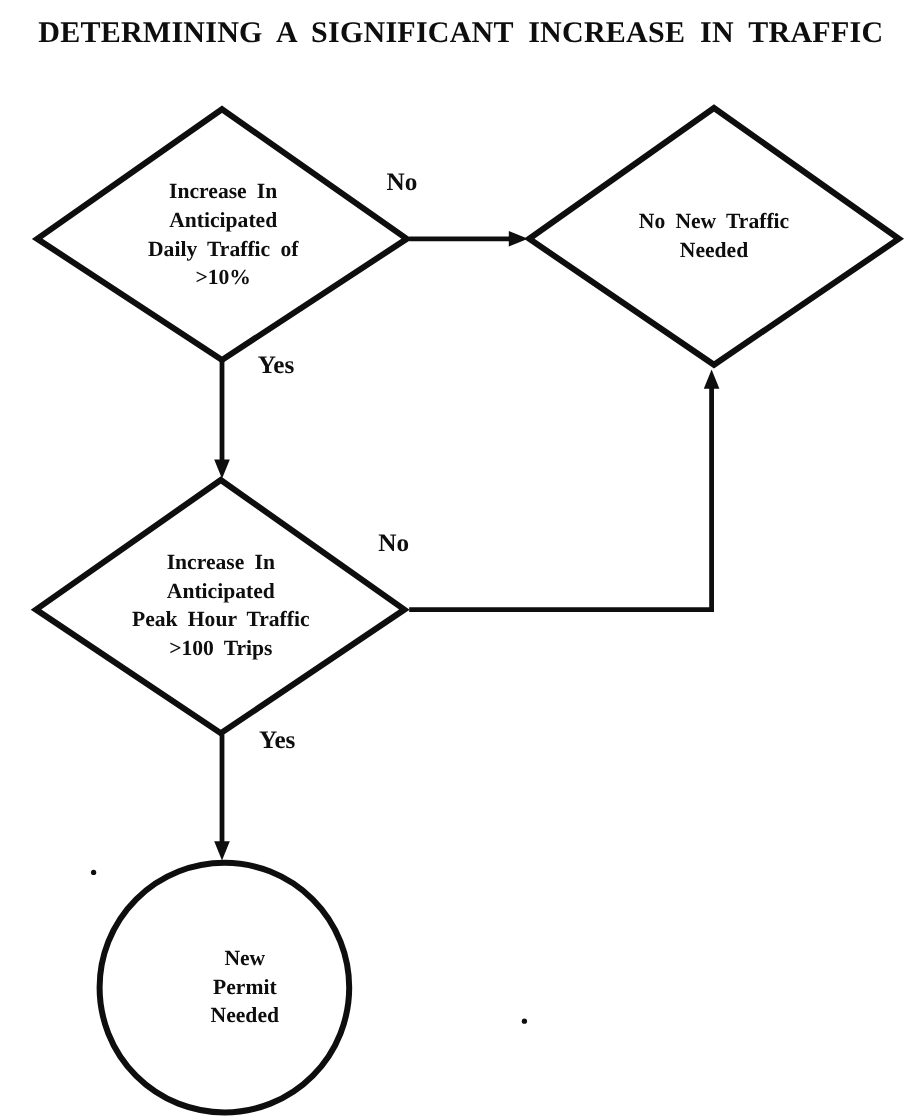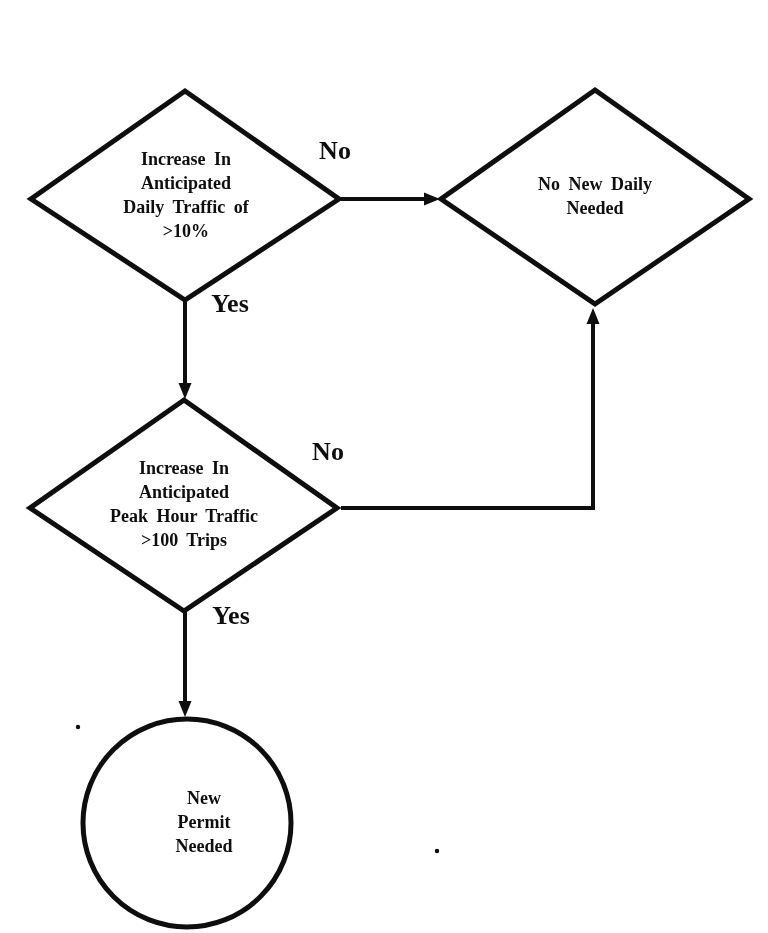--- a/index.html
+++ b/index.html
@@ -37,37 +37,38 @@
     font-weight: 700;
     color: var(--ink);
     white-space: pre-line;
   }
   .node-label {
     font-size: 18px;
     line-height: 24px;
     word-spacing: 4px;
   }
   .edge-label {
-    font-size: 26px;
+    font-size: 21px;
     line-height: 24px;
   }
   .label-d1 { left: 36px;  top: 147px; width: 300px; }
   .label-d2 { left: 445px; top: 172px; width: 300px; }
   .label-d3 { left: 34px;  top: 456px; width: 300px; }
   .label-circle { left: 87px; top: 786px; width: 234px; }
   .label-no1  { left: 300px; top: 139px; width: 70px; }
   .label-yes1 { left: 195px; top: 292px; width: 70px; }
   .label-no2  { left: 293px; top: 440px; width: 70px; }
   .label-yes2 { left: 196px; top: 604px; width: 70px; }
 </style>
 </head>
 <body>
 
 <div class="page">
 
+  <h1 class="title">DETERMINING A SIGNIFICANT INCREASE IN TRAFFIC</h1>
 
   <svg class="diagram" viewBox="0 0 768 933" xmlns="http://www.w3.org/2000/svg" fill="none" stroke="currentColor" stroke-linejoin="miter">
 
     <polygon points="185,91 339,199 185,300 31,199" stroke-width="5"></polygon>
 
     <polygon points="595,90 749,199 595,304 441,199" stroke-width="5"></polygon>
 
     <polygon points="184,400 337,508 184,611 30,508" stroke-width="5"></polygon>
 
     <circle cx="187" cy="823" r="104" stroke-width="5"></circle>
@@ -86,21 +87,21 @@
 
     <circle cx="78" cy="727" r="2.2" fill="currentColor" stroke="none"></circle>
     <circle cx="437" cy="851" r="2.2" fill="currentColor" stroke="none"></circle>
   </svg>
 
   <div class="node-label label-d1">Increase In
 Anticipated
 Daily Traffic of
 &gt;10%</div>
 
-  <div class="node-label label-d2">No New Daily
+  <div class="node-label label-d2">No New Traffic
 Needed</div>
 
   <div class="node-label label-d3">Increase In
 Anticipated
 Peak Hour Traffic
 &gt;100 Trips</div>
 
   <div class="node-label label-circle">New
 Permit
 Needed</div>

